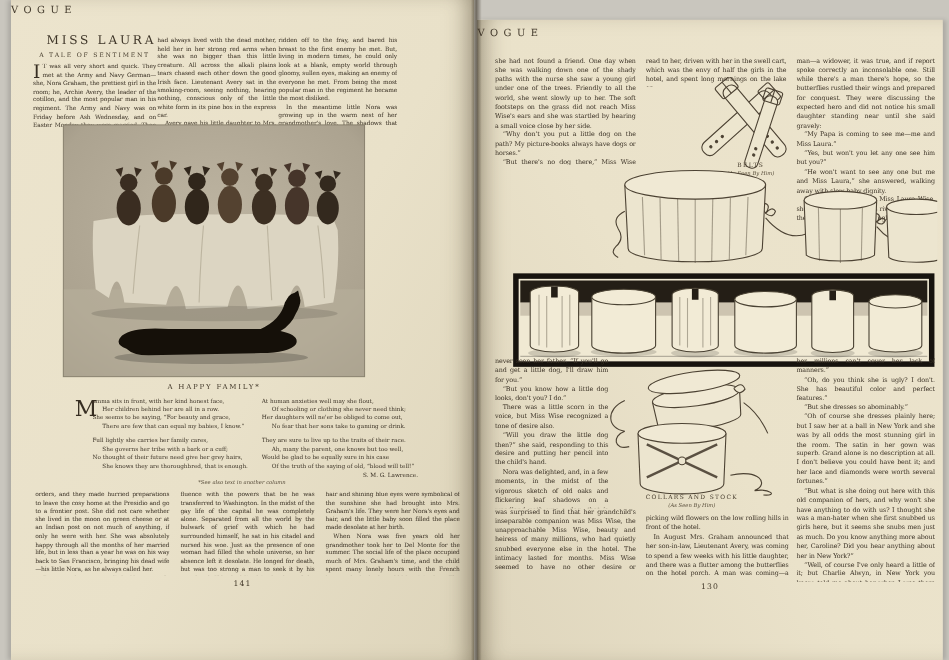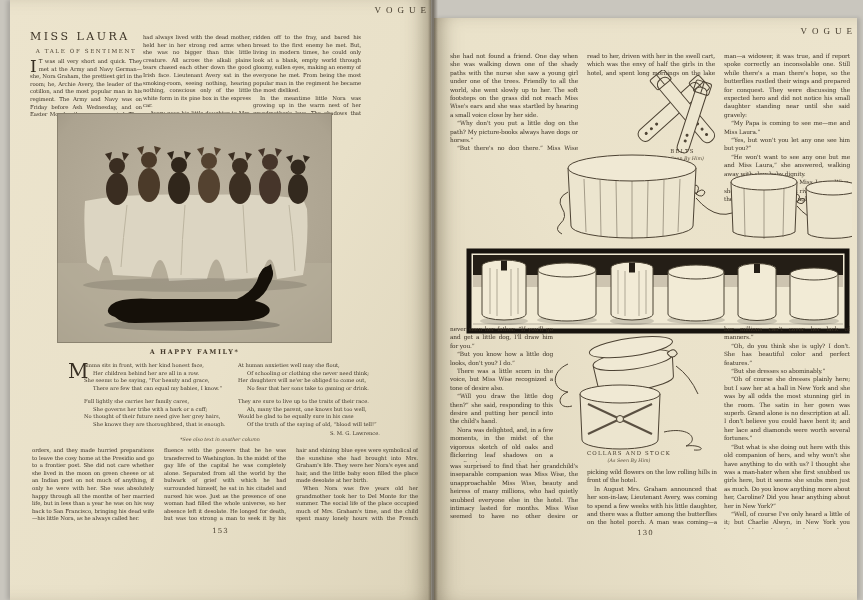--- a/index.html
+++ b/index.html
@@ -7,29 +7,29 @@
   .page{position:absolute;background:#e9e1c9;}
   #left-page{left:10px;top:0;width:421px;height:600px;
     background:linear-gradient(120deg,#ece4cd 0%,#e9e1c9 55%,#ddd4ba 100%);
     box-shadow:inset -16px 0 22px -12px rgba(70,58,38,.55), -3px 0 4px rgba(0,0,0,.15);}
   #right-page{left:434px;top:18px;width:423px;height:582px;
     background:linear-gradient(240deg,#ece4cd 0%,#eae2ca 55%,#ded5bc 100%);
     box-shadow:inset 16px 0 22px -12px rgba(70,58,38,.55), 3px 0 4px rgba(0,0,0,.15);}
   #gutter{position:absolute;left:428px;top:0;width:10px;height:600px;
     background:linear-gradient(90deg,rgba(40,32,20,0) 0%,rgba(40,32,20,.55) 50%,rgba(40,32,20,0) 100%);}
   .abs{position:absolute;}
-  .vogue-header{width:100%;text-align:right;font-size:9px;letter-spacing:5px;color:#433a2c;font-family:Liberation Serif, serif;}
-  .article-title{text-align:left;font-size:11px;letter-spacing:2.5px;color:#3d3427;}
+  .vogue-header{width:100%;text-align:left;font-size:9px;letter-spacing:5px;color:#433a2c;}
+  .article-title{text-align:right;font-size:11px;letter-spacing:2.5px;color:#3d3427;}
   .article-subtitle{text-align:center;font-size:5.6px;letter-spacing:1.6px;margin-top:5px;color:#4a4030;}
   .body-text{font-size:5.4px;line-height:7.6px;text-align:justify;overflow:hidden;letter-spacing:-0.1px;}
   .body-text p{margin:0;text-indent:7px;}
   .body-text.cont p:first-child{text-indent:0;}
   .rp .body-text{font-size:5.8px;line-height:8.4px;}
   .dropcap{float:left;font-size:17px;line-height:14px;padding:1px 2px 0 0;color:#372e22;}
-  .photo-caption{text-align:center;font-size:6.4px;letter-spacing:1.6px;color:#453b2c;font-weight:bold;}
+  .photo-caption{text-align:center;font-size:6.4px;letter-spacing:1.6px;color:#453b2c;}
   .poem{font-size:5.2px;line-height:7.5px;overflow:hidden;}
   .poem .stanza{margin-bottom:6px;}
   .pline{white-space:nowrap;}
   .pline:nth-child(even){padding-left:9px;}
   .poem-attr{text-align:right;font-size:5.2px;padding-right:4px;}
   .footnote{text-align:center;font-size:4.8px;font-style:italic;color:#554a38;}
   .page-number{text-align:center;font-size:7px;letter-spacing:1px;color:#453b2c;}
   .illo-caption{text-align:center;font-size:5.4px;letter-spacing:1.2px;color:#463c2d;}
   .illo-subcaption{text-align:center;font-size:4.8px;font-style:italic;color:#564b38;margin-top:2px;}
   svg{display:block;}
@@ -168,21 +168,21 @@
       <p>But now there was a little Nora, a soft, warm bundle in the arms of Irish Maggie, who</p>
     </div>
   <div class="abs body-text cont" style="left:154px;top:447px;width:122px;height:76px;">
       <p>fluence with the powers that be he was transferred to Washington. In the midst of the gay life of the capital he was completely alone. Separated from all the world by the bulwark of grief with which he had surrounded himself, he sat in his citadel and nursed his woe. Just as the presence of one woman had filled the whole universe, so her absence left it desolate. He longed for death, but was too strong a man to seek it by his own hand. If he had lived in the days of the Crusades he would have flung himself on his good steed,</p>
     </div>
   <div class="abs body-text cont" style="left:286px;top:447px;width:122px;height:76px;">
       <p>hair and shining blue eyes were symbolical of the sunshine she had brought into Mrs. Graham's life. They were her Nora's eyes and hair, and the little baby soon filled the place made desolate at her birth.</p>
       <p>When Nora was five years old her grandmother took her to Del Monte for the summer. The social life of the place occupied much of Mrs. Graham's time, and the child spent many lonely hours with the French bonne who had taken old Maggie's place. The summer would have been a dreary one if</p>
     </div>
 
-  <div class="abs page-number" style="left:0;top:527px;width:421px;">153</div>
+  <div class="abs page-number" style="left:0;top:527px;width:421px;">141</div>
 </div>
 
 <div class="page rp" id="right-page">
   <div class="abs vogue-header" style="top:8px;">VOGUE</div>
 
   <div class="abs body-text cont" style="left:16px;top:34px;width:128px;height:98px;">
       <p>she had not found a friend. One day when she was walking down one of the shady paths with the nurse she saw a young girl under one of the trees. Friendly to all the world, she went slowly up to her. The soft footsteps on the grass did not reach Miss Wise's ears and she was startled by hearing a small voice close by her side.</p>
       <p>“Why don't you put a little dog on the path? My picture-books always have dogs or horses.”</p>
       <p>“But there's no dog there,” Miss Wise answered, looking with curiosity at the little golden-haired mite. She had seen her playing around the hotel and, like every one else, had heard her story—that she was motherless, and for that matter fatherless, because she had</p>
     </div>

